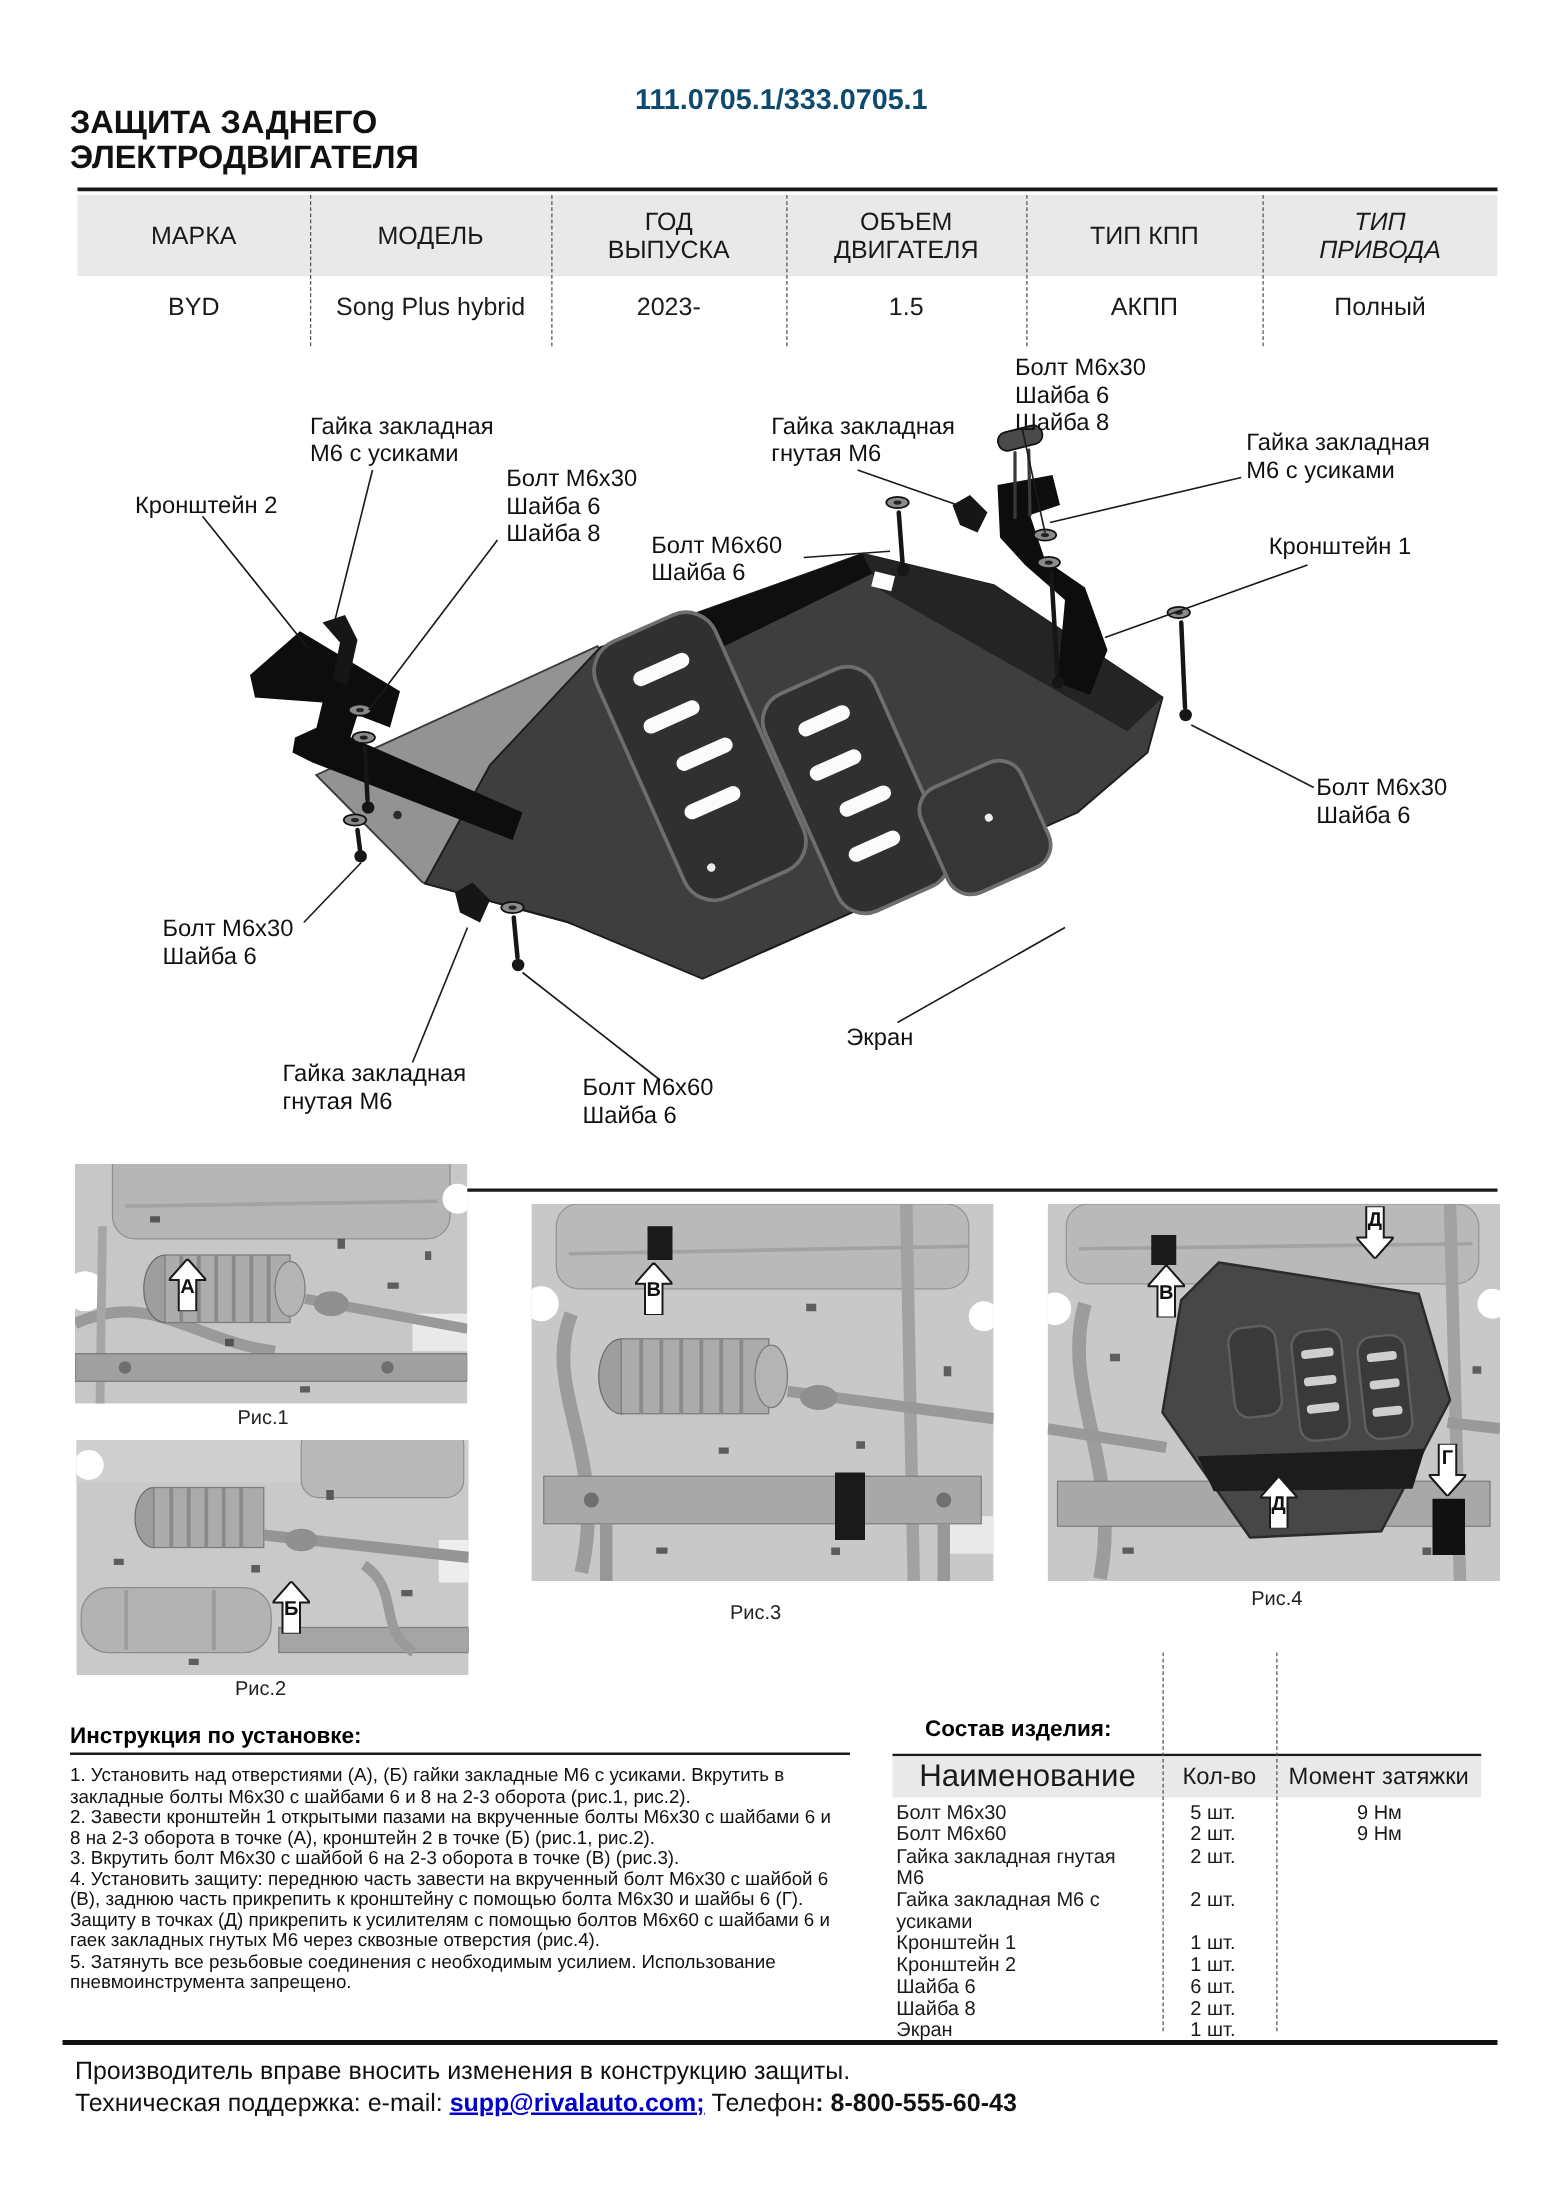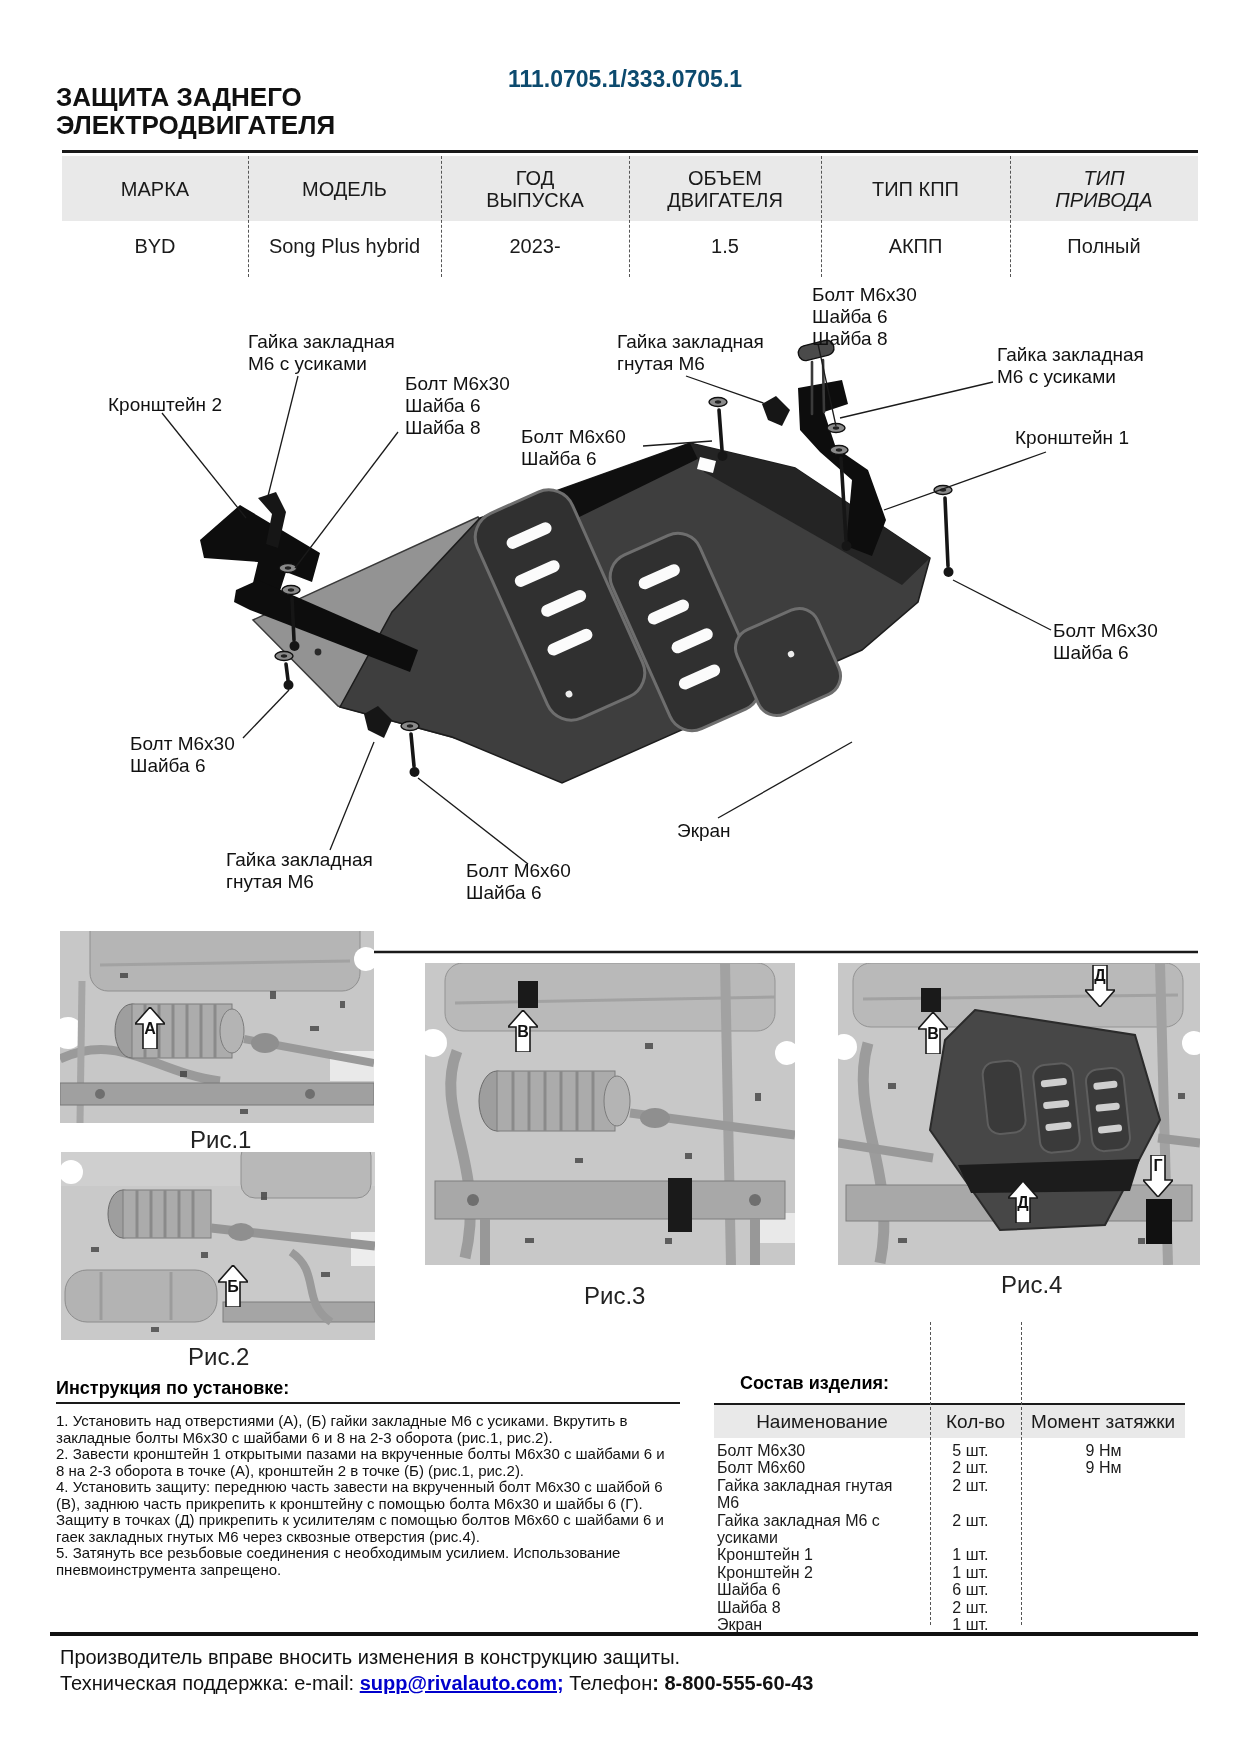--- a/index.html
+++ b/index.html
@@ -14,29 +14,29 @@
   .spec-band{position:absolute;left:0;top:3px;width:1136px;height:65px;background:#e9e9e9;}
   .spec-sep{position:absolute;top:3px;height:121px;width:0;border-left:1px dashed #555;}
   .spec-h{position:absolute;top:3px;height:65px;display:flex;align-items:center;justify-content:center;
           text-align:center;font-size:20px;line-height:22px;white-space:pre-line;}
   .spec-v{position:absolute;top:68px;height:50px;display:flex;align-items:center;justify-content:center;
           text-align:center;font-size:20px;}
   
   .dlabel{position:absolute;font-size:19px;line-height:22px;white-space:pre-line;color:#111;}
   
   .photo{position:absolute;overflow:hidden;}
-  .caption{position:absolute;font-size:24px;color:#222;}
+  .caption{position:absolute;font-size:16px;color:#222;}
   
   .inst-head,.parts-head{position:absolute;font-size:18px;font-weight:bold;color:#000;}
   .inst-rule{position:absolute;left:56px;top:1402px;width:624px;height:0;border-top:2px solid #1a1a1a;}
   .inst-list{position:absolute;left:56px;top:1413px;width:612px;font-size:15px;line-height:16.5px;color:#111;}
   
   .parts{position:absolute;left:714px;top:1403px;width:471px;border-top:2px solid #1a1a1a;}
   .parts-band{height:33px;background:#e9e9e9;display:flex;align-items:center;}
-  .parts-band .c1{width:216px;text-align:center;font-size:19px;}
+  .parts-band .c1{width:216px;text-align:center;font-size:25px;}
   .parts-band .c2{width:91px;text-align:center;font-size:19px;}
   .parts-band .c3{width:164px;text-align:center;font-size:19px;}
   .parts-row{display:flex;font-size:16px;line-height:17.4px;}
   .parts-row .c1{width:203px;padding-left:3px;}
   .parts-row .c2{width:104px;text-align:center;}
   .parts-row .c3{width:164px;text-align:center;}
   .pdash{position:absolute;top:-83px;height:303px;width:0;border-left:1px dashed #555;}
   
   .foot-rule{position:absolute;left:50px;top:1632px;width:1148px;height:0;border-top:4px solid #111;}
   .footer-line{position:absolute;left:60px;font-size:20px;color:#111;}
@@ -384,20 +384,21 @@
       <text x="185" y="245" font-size="16" font-weight="bold" text-anchor="middle" fill="#111">Д</text>
     </svg>
   </div>
   <div class="caption" style="left:1001px;top:1271px;">Рис.4</div>
 
   <div class="inst-head" style="left:56px;top:1378px;">Инструкция по установке:</div>
   <div class="inst-rule"></div>
   <div class="inst-list" id="inst-list">
       <div>1. Установить над отверстиями (А), (Б) гайки закладные М6 с усиками. Вкрутить в закладные болты М6х30 с шайбами 6 и 8 на 2-3 оборота (рис.1, рис.2).</div>
       <div>2. Завести кронштейн 1 открытыми пазами на вкрученные болты М6х30 с шайбами 6 и 8 на 2-3 оборота в точке (А), кронштейн 2 в точке (Б) (рис.1, рис.2).</div>
+      <div>3. Вкрутить болт М6х30 с шайбой 6 на 2-3 оборота в точке (В) (рис.3).</div>
       <div>4. Установить защиту: переднюю часть завести на вкрученный болт М6х30 с шайбой 6 (В), заднюю часть прикрепить к кронштейну с помощью болта М6х30 и шайбы 6 (Г). Защиту в точках (Д) прикрепить к усилителям с помощью болтов М6х60 с шайбами 6 и гаек закладных гнутых М6  через сквозные отверстия (рис.4).</div>
       <div>5. Затянуть все резьбовые соединения с необходимым усилием. Использование пневмоинструмента запрещено.</div>
     </div>
 
   <div class="parts-head" style="left:740px;top:1373px;">Состав изделия:</div>
   <div class="parts">
     <div class="pdash" style="left:216px;"></div>
     <div class="pdash" style="left:307px;"></div>
     <div class="parts-band">
       <div class="c1">Наименование</div>

